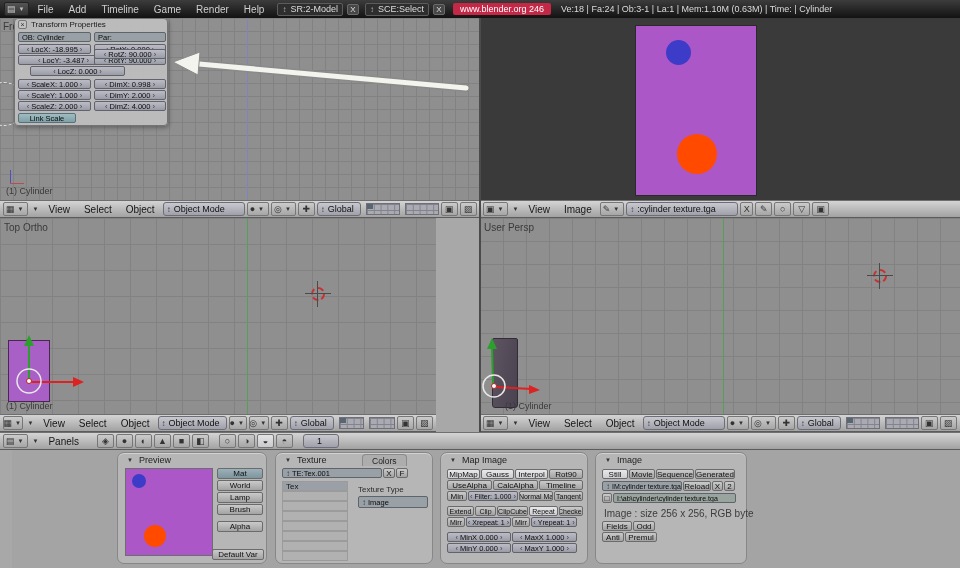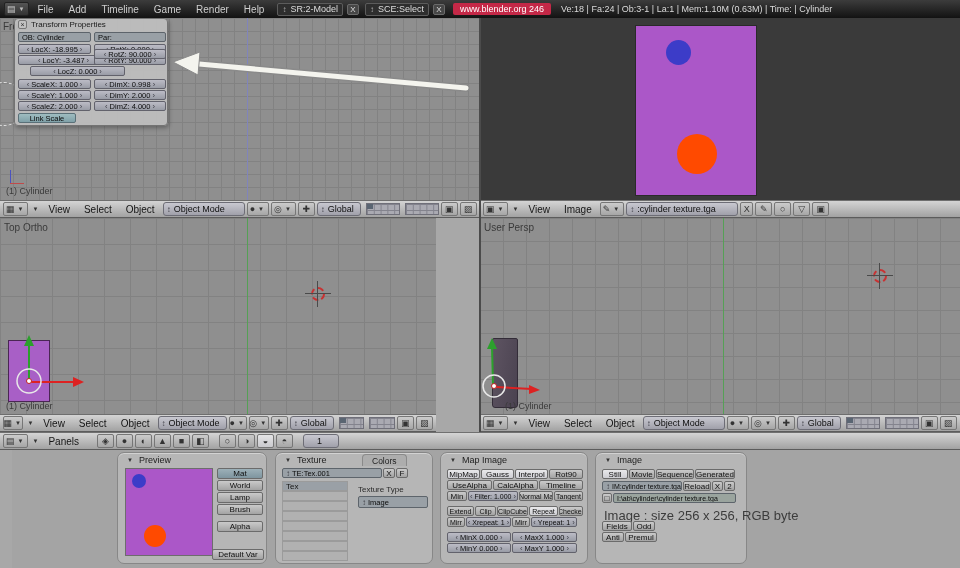--- a/index.html
+++ b/index.html
@@ -484,19 +484,19 @@
       <span class="ud">↕</span>
       <span>IM:cylinder texture.tga</span>
     </div>
     <div class="pbtn" style="left:87px;top:28px;width:28px">Reload</div>
     <div class="pbtn" style="left:116px;top:28px;width:11px">X</div>
     <div class="pbtn" style="left:128px;top:28px;width:11px">2</div>
     <div class="pbtn" style="left:6px;top:40px;width:10px">
         <span>□</span>
       </div>
     <div class="tfield" style="left:17px;top:40px;width:123px;font-size:7px;background:#9aa49e">I:\ab\cylinder\cylinder texture.tga</div>
-    <span class="plabel" style="left:8px;top:55px;font-size:13px;color:#3c3c3c">Image : size 256 x 256, RGB byte</span>
+    <span class="plabel" style="left:8px;top:55px;font-size:10px;color:#3c3c3c">Image : size 256 x 256, RGB byte</span>
     <div class="pbtn" style="left:6px;top:68px;width:30px">Fields</div>
     <div class="pbtn" style="left:37px;top:68px;width:22px">Odd</div>
     <div class="pbtn" style="left:6px;top:79px;width:22px">Anti</div>
     <div class="pbtn" style="left:29px;top:79px;width:32px">Premul</div>
   </div>
 </div>
 
 </body></html>

